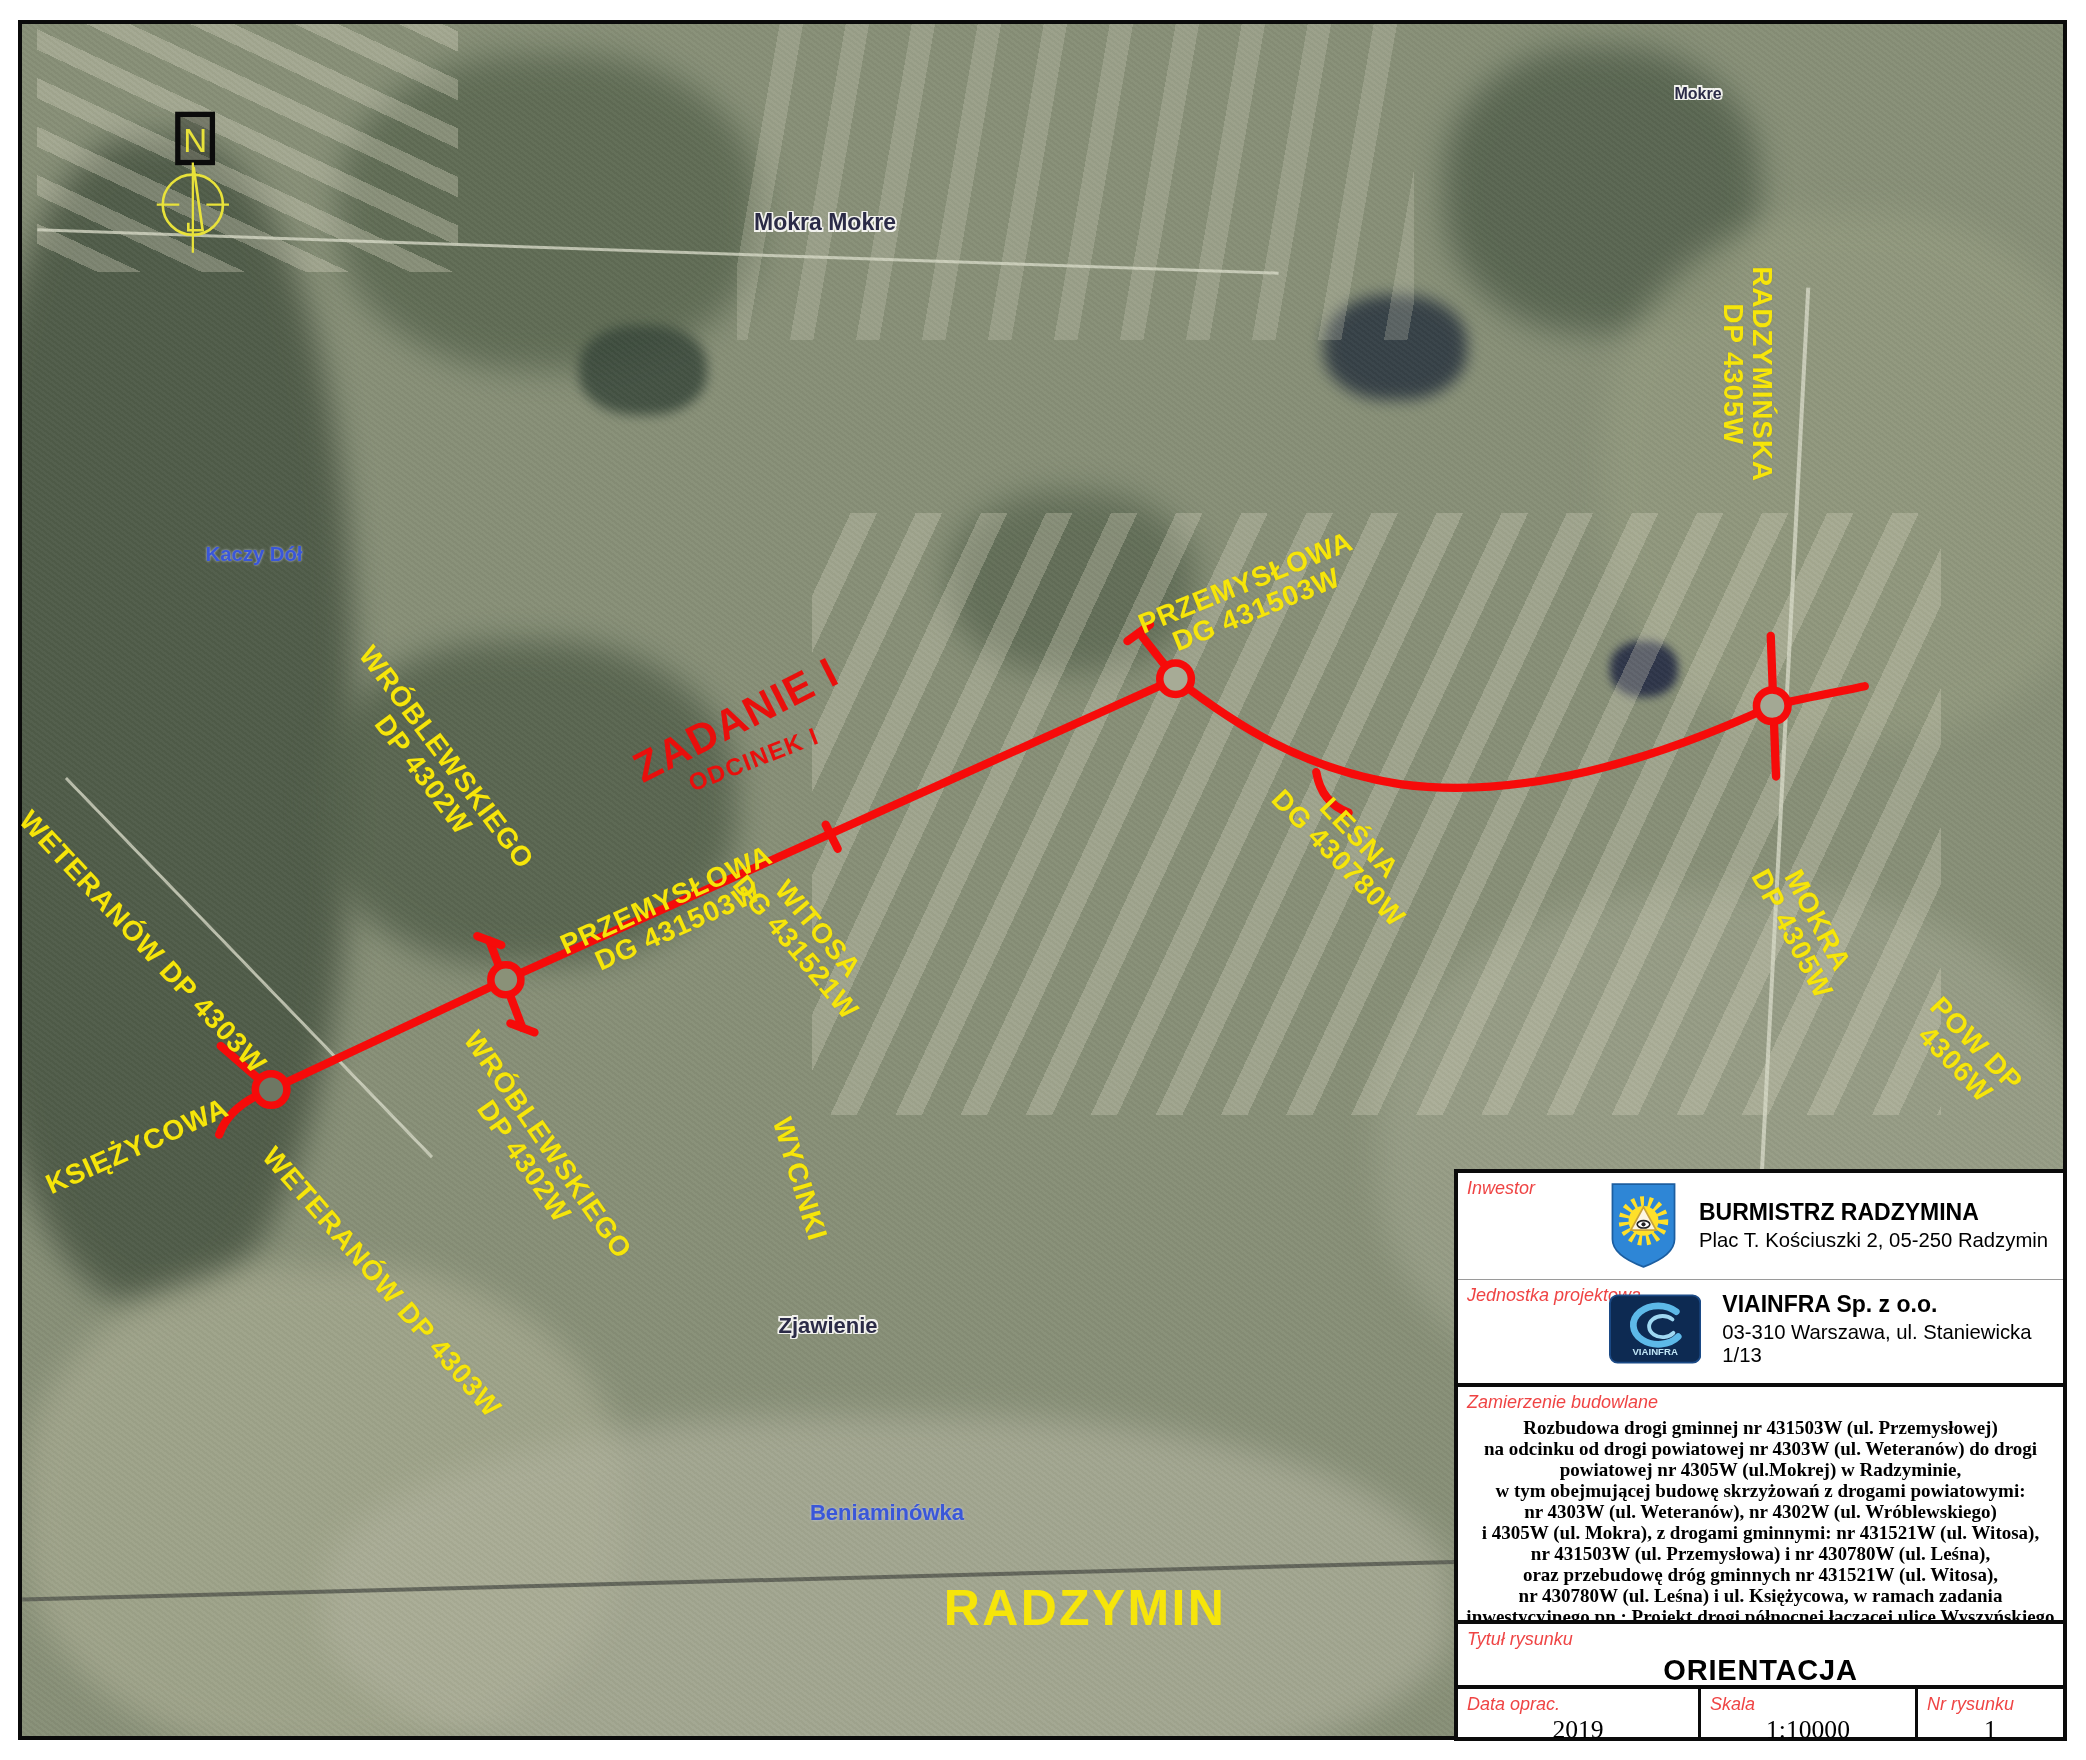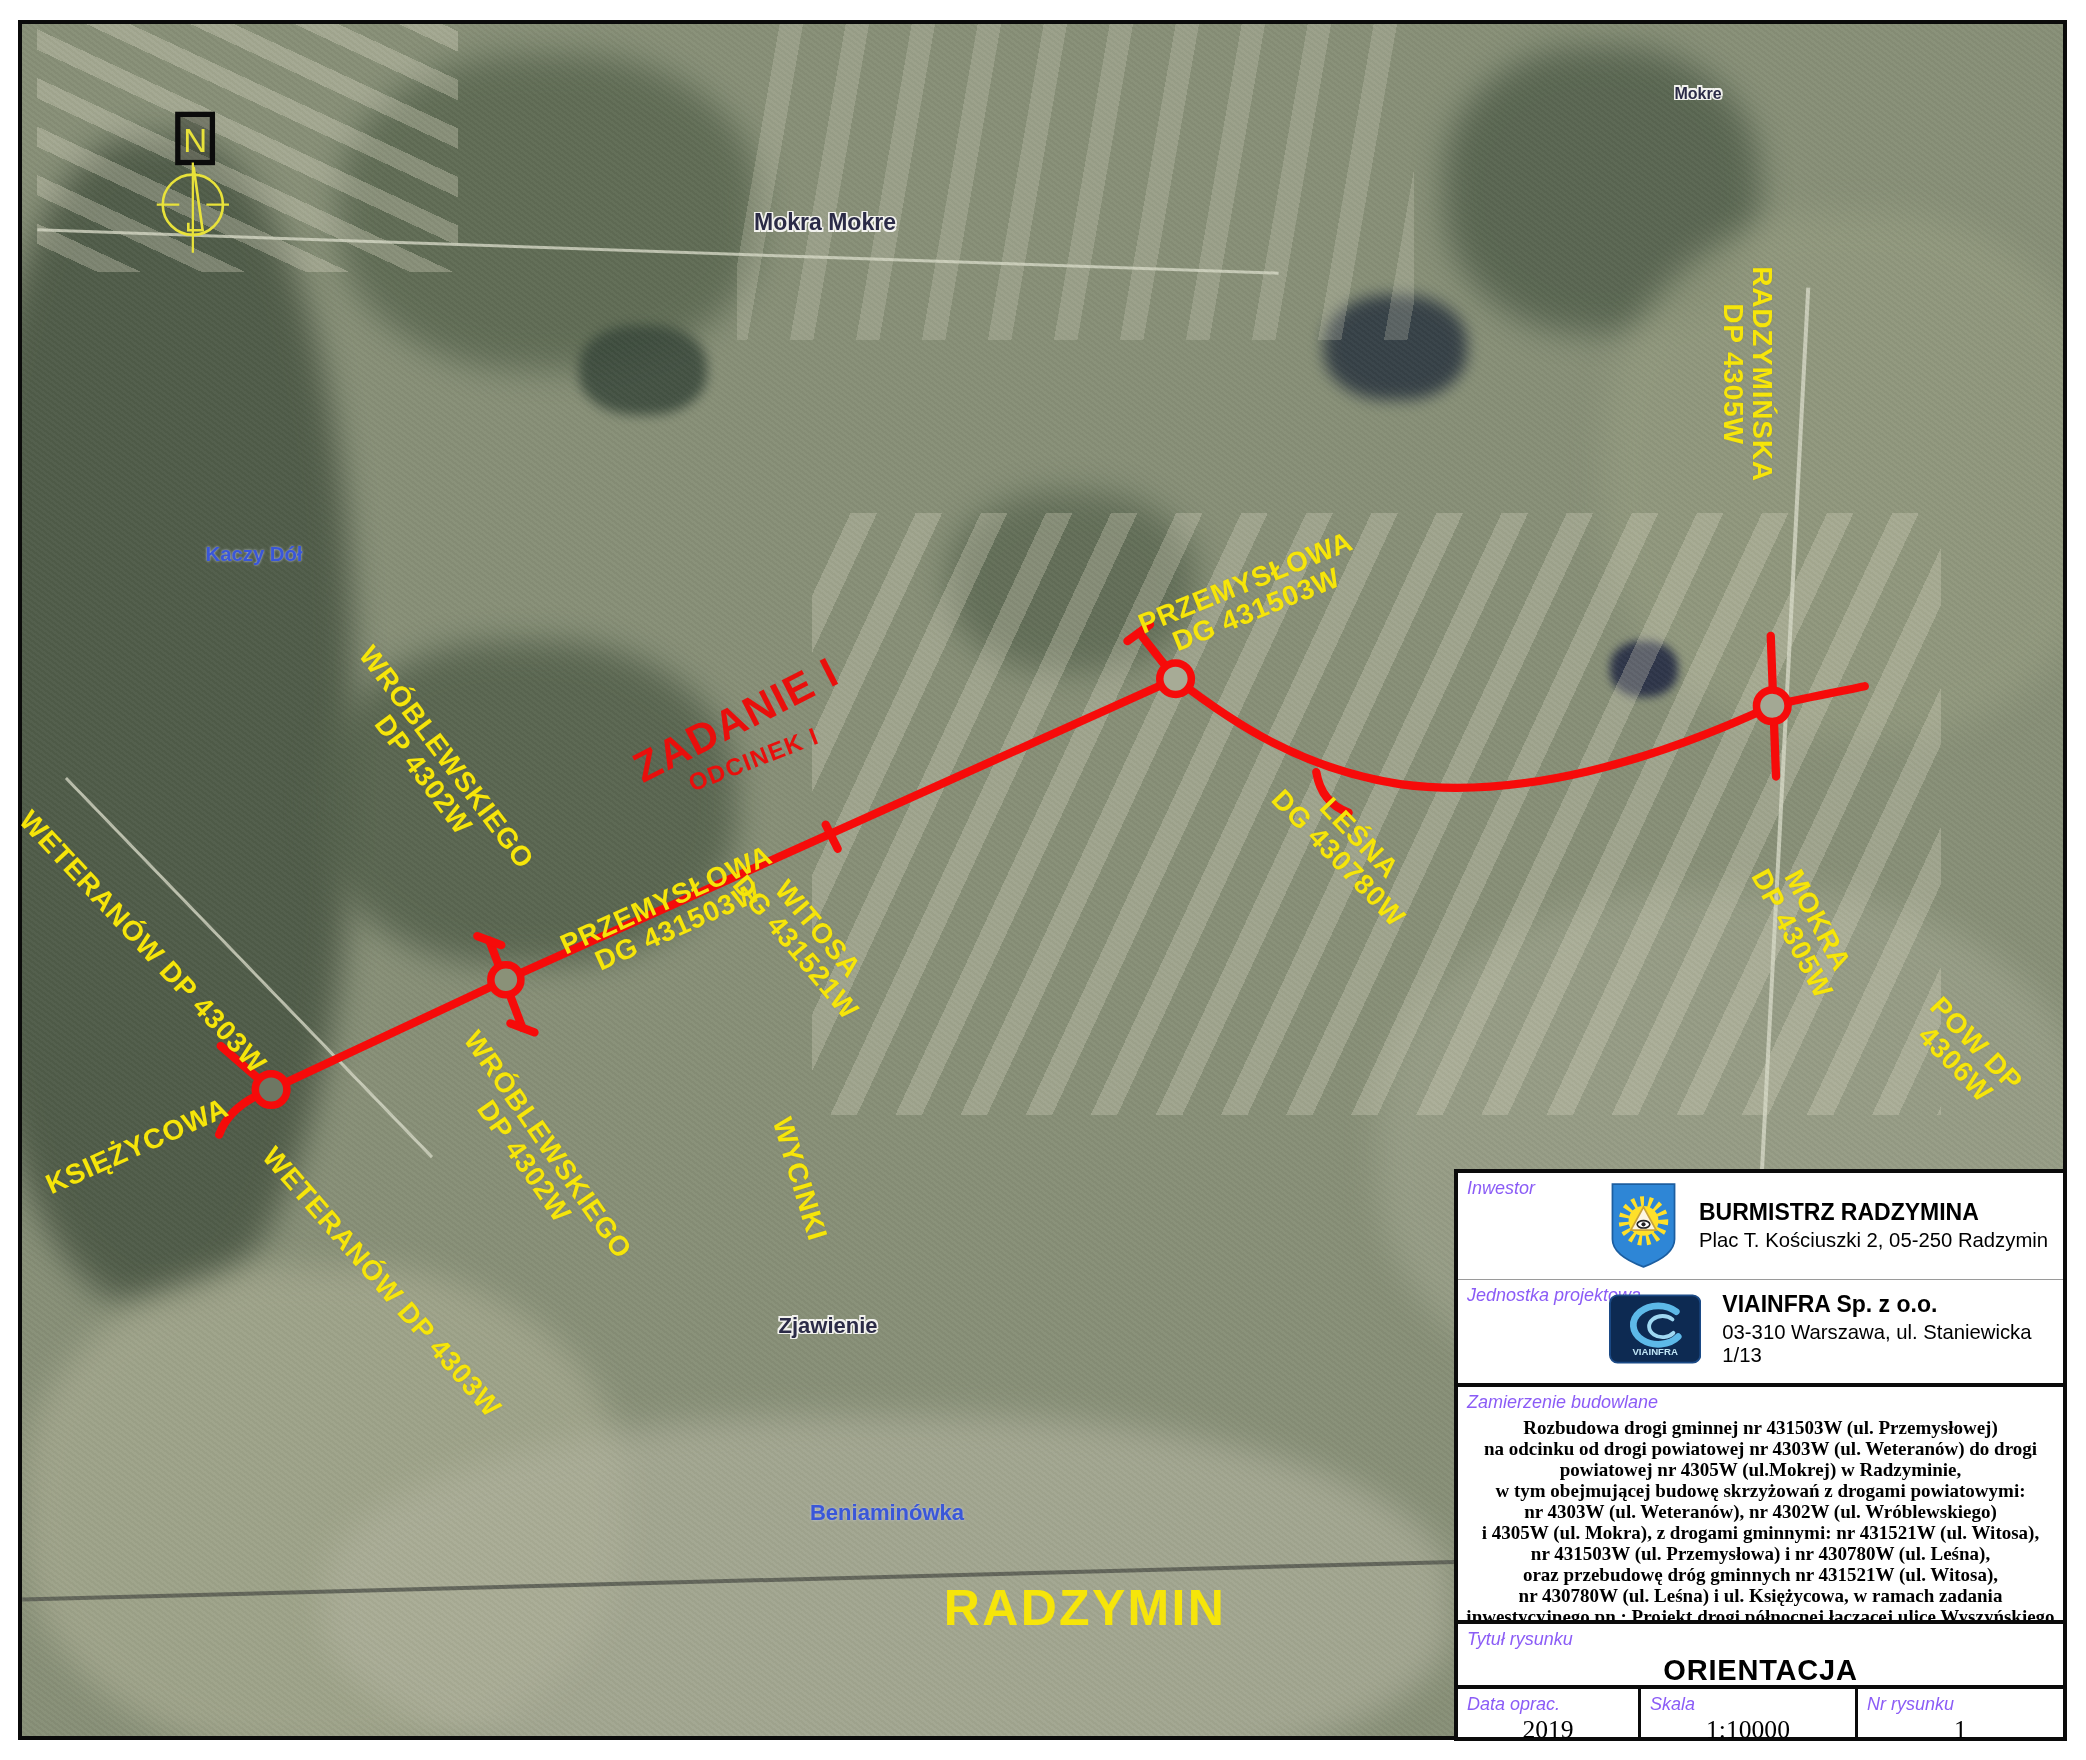--- a/index.html
+++ b/index.html
@@ -31,21 +31,21 @@
     text-shadow:0 0 1.5px rgba(90,90,0,.25);}
   .route-text{color:#e90f0c;font-weight:700;letter-spacing:1.5px;}
   .place-blue{color:#3a57d8;font-weight:700;
     text-shadow:0 0 2.3px rgba(230,235,255,.9),0 0 0.8px rgba(20,20,90,.6);}
   .place-dark{color:#2b2b47;font-weight:700;
     text-shadow:-1.5px 0 0 #f2f2ee,1.5px 0 0 #f2f2ee,0 -1.5px 0 #f2f2ee,0 1.5px 0 #f2f2ee,
                 -1.5px -1.5px 0 #f2f2ee,1.5px 1.5px 0 #f2f2ee,-1.5px 1.5px 0 #f2f2ee,1.5px -1.5px 0 #f2f2ee;}
   .city-label{color:#f6e50a;font-weight:600;letter-spacing:2.3px;}
   
   .tb{position:absolute;background:#ffffff;border:4.5px solid #0b0b0b;box-sizing:border-box;}
-  .tb-label{position:absolute;top:4.5px;left:9px;font-style:italic;font-size:18px;color:#8b5cf6;}
+  .tb-label{position:absolute;top:4.5px;left:9px;font-style:italic;font-size:18px;color:#ef4444;}
   .tb-row{position:relative;box-sizing:border-box;}
   .tb-hline{position:absolute;left:0;right:0;height:0.8px;background:#9a9a9a;}
   .org{position:absolute;display:flex;align-items:center;gap:21px;}
   .org-name{font-weight:700;font-size:23px;color:#000;}
   .org-addr{font-size:20.3px;color:#000;margin-top:3px;}
   .zam-text{
     position:absolute;left:7.5px;right:7.5px;top:30px;text-align:center;
     font-family:"Liberation Serif", serif;font-weight:700;font-size:19px;line-height:21px;color:#000;
   }
   .zam-text .it{}
@@ -240,21 +240,21 @@
     </div>
 </div>
 
 <div class="tb" style="left:1454px;top:1620px;width:613px;height:69px;">
   <div class="tb-label">Tytuł rysunku</div>
   <div class="tytul-value">ORIENTACJA</div>
 </div>
 
 <div class="tb" style="left:1454px;top:1685px;width:613px;height:56px;">
   <div class="tb-cells">
-    <div class="tb-cell" style="width:180px;">
+    <div class="tb-cell" style="width:240px;">
       <div class="tb-label">Data oprac.</div>
       <div class="cell-value">2019</div>
     </div>
     <div class="tb-cell" style="width:217px;">
       <div class="tb-label">Skala</div>
       <div class="cell-value">1:10000</div>
     </div>
     <div class="tb-cell" style="flex:1;">
       <div class="tb-label">Nr rysunku</div>
       <div class="cell-value">1</div>

